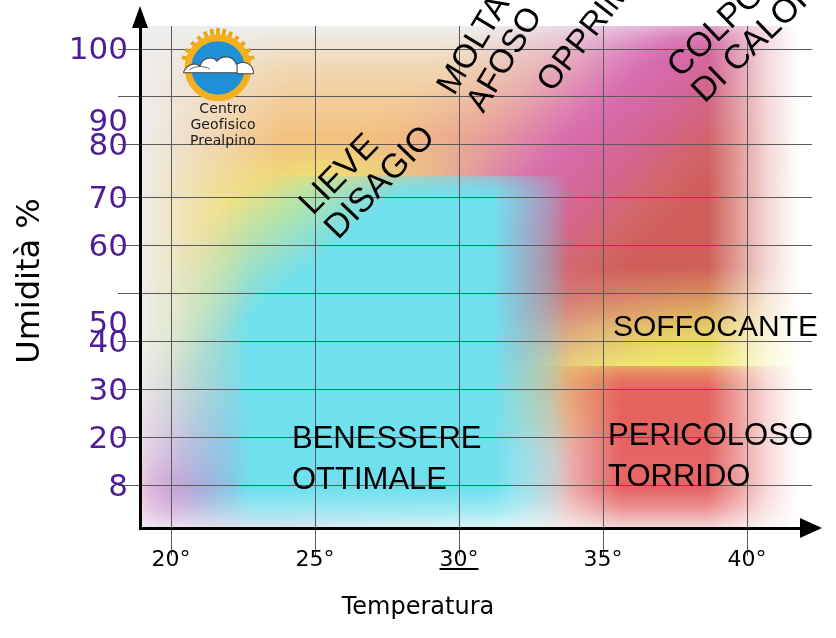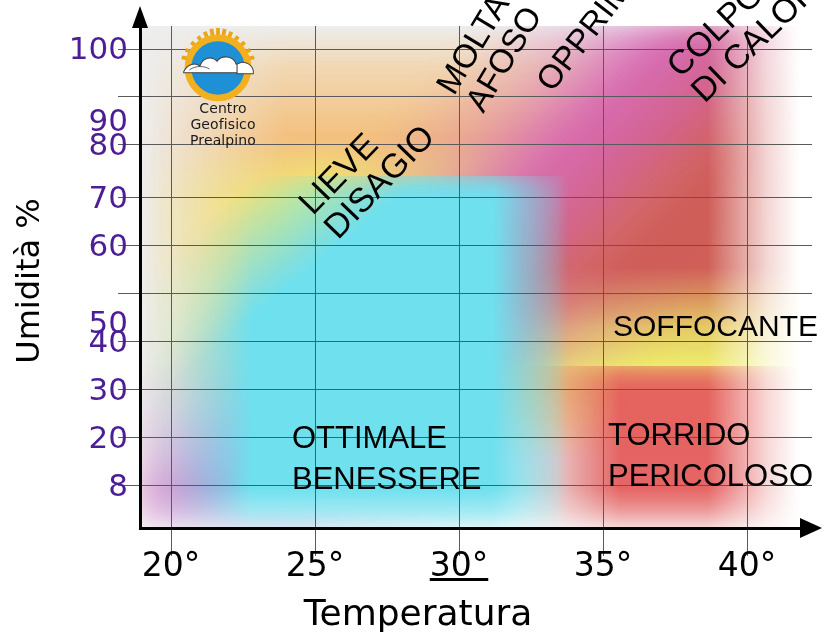--- a/index.html
+++ b/index.html
@@ -129,27 +129,27 @@
   
   .ytick{
     position:absolute;right:0;width:96px;text-align:right;
     font-size:31px;color:#4c1d95;font-family:"DejaVu Sans", sans-serif;
     line-height:1;
   }
   .ytick-wrap{position:absolute;left:0;top:0;width:128px;height:560px;}
 
   .xtick{
     position:absolute;top:548px;width:120px;text-align:center;
-    font-size:33px;color:#000;font-family:"DejaVu Sans", sans-serif;
+    font-size:22px;color:#000;font-family:"DejaVu Sans", sans-serif;
     line-height:1;
   }
 
   .axis-label-x{
     position:absolute;left:0;top:592px;width:836px;text-align:center;
-    font-size:36px;color:#000;font-family:"DejaVu Sans", sans-serif;
+    font-size:24px;color:#000;font-family:"DejaVu Sans", sans-serif;
   }
   .axis-label-y{
     position:absolute;left:-122px;top:262px;width:300px;text-align:center;
     font-size:32px;color:#000;font-family:"DejaVu Sans", sans-serif;
     transform:rotate(-90deg);
   }
 
   
   .zone{position:absolute;color:#000;white-space:nowrap;}
   .zone span{display:block;}
@@ -224,27 +224,27 @@
   <div class="zone zone-rot z-colpo">
     <span>COLPO</span>
     <span>DI CALORE</span>
   </div>
 
   <div class="zone z-soffo">
     <span>SOFFOCANTE</span>
   </div>
 
   <div class="zone z-otti">
+    <span>BENESSERE</span>
     <span>OTTIMALE</span>
-    <span>BENESSERE</span>
   </div>
 
   <div class="zone z-torr">
+    <span>PERICOLOSO</span>
     <span>TORRIDO</span>
-    <span>PERICOLOSO</span>
   </div>
 
   <div class="axis-y"></div>
   <div class="axis-x"></div>
   <div class="arrow-y"></div>
   <div class="arrow-x"></div>
 
   <div class="ytick-wrap">
     <div class="ytick" style="top:33px;">100</div>
     <div class="ytick" style="top:81px;margin-top:24px;">90</div>

